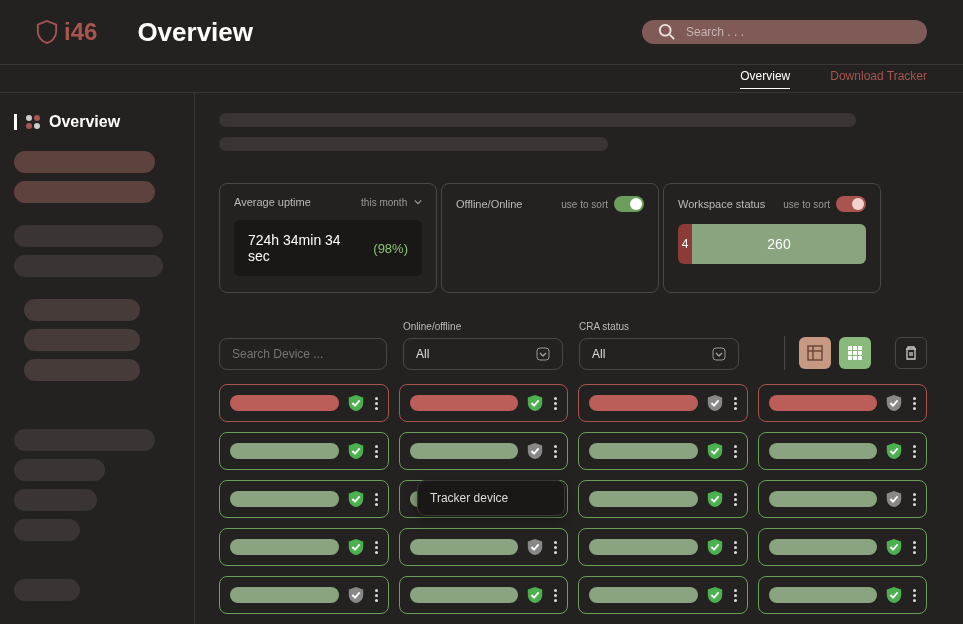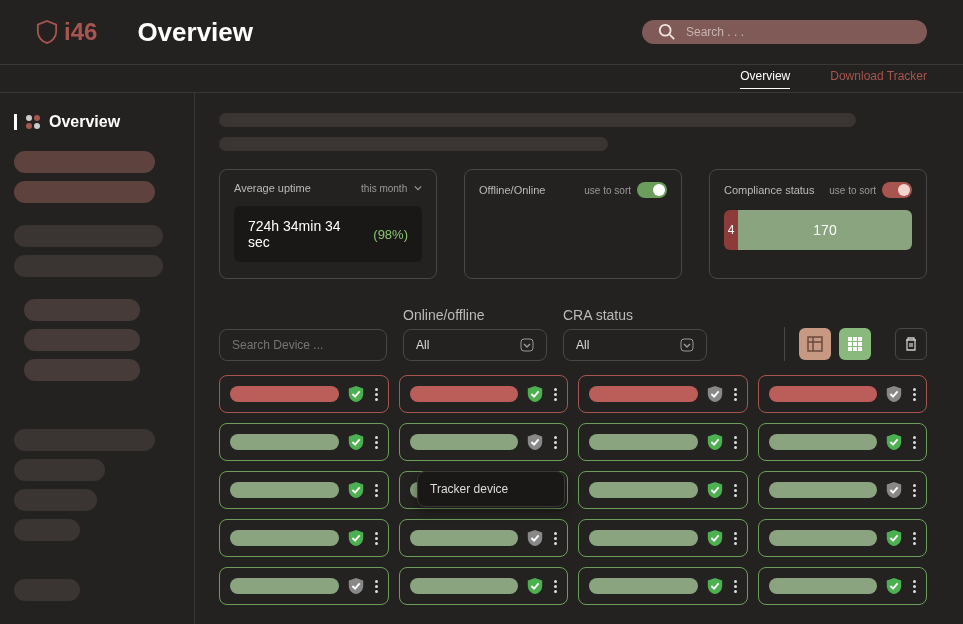--- a/index.html
+++ b/index.html
@@ -27,21 +27,21 @@
 .side-heading-text { font-weight: 700; font-size: 16px; color: #fff; }
 .side-pill { border-radius: 14px; height: 22px; }
 .side-group { display: flex; flex-direction: column; gap: 8px; margin-top: 14px; }
 .pill-1 { background: #5d423e; }
 .pill-2 { background: #3a3533; }
 .pill-3 { background: #463b38; }
 
 .content { flex: 1; padding: 20px 36px 0 24px; overflow: hidden; }
 .header-pill { border-radius: 14px; height: 14px; margin-bottom: 10px; }
 
-.cards-row { display: flex; gap: 27px; margin-top: 18px; }
+.cards-row { display: flex; gap: 4px; margin-top: 32px; }
 .card { border: 1px solid #4a4744; border-radius: 8px; padding: 12px 14px 16px; flex-shrink: 0; }
 .card-title { font-size: 11px; color: #bbb; }
 .card-sub { font-size: 10px; color: #999; }
 .card-head { display: flex; justify-content: space-between; align-items: center; margin-bottom: 12px; }
 .card-uptime { width: 218px; }
 .uptime-body { background: #1a1816; border-radius: 6px; padding: 12px 14px; display: flex; align-items: center; gap: 10px; }
 .uptime-val { color: #fff; font-size: 14px; }
 .uptime-pct { color: #8bc473; font-size: 13px; }
 .card-split { width: 218px; }
 .split-body { display: flex; height: 40px; border-radius: 6px; overflow: hidden; }
@@ -49,24 +49,24 @@
 .split-green { background: #89a47e; color: #fff; display: flex; align-items: center; justify-content: center; font-size: 14px; flex: 1; }
 .toggle { width: 30px; height: 16px; border-radius: 10px; position: relative; }
 .toggle::after { content:""; position:absolute; width:12px; height:12px; border-radius:50%; top:2px; right:2px; background:#fff; }
 .toggle.green { background:#6a9e5a; }
 .toggle.red { background:#a8544f; }
 .toggle.red::after { background:#f2d4cf; }
 .chev-down { margin-left:4px; }
 
 .filters-row { display:flex; gap:16px; margin-top:28px; align-items:flex-end; }
 .filter-col { display:flex; flex-direction:column; gap:6px; }
-.filter-label { font-size:14px; color:#bbb; }
+.filter-label { font-size:10px; color:#bbb; }
 .dev-search { width:168px; height:32px; border:1px solid #4a4744; border-radius:8px; background:transparent; display:flex; align-items:center; padding:8px 12px; gap:8px; }
 .dev-search input { background:transparent; border:none; outline:none; color:#bbb; font-size:12px; flex:1; }
-.dropdown { width:144px; height:32px; border:1px solid #4a4744; border-radius:8px; display:flex; align-items:center; justify-content:space-between; padding:0 12px; font-size:12px; color:#ddd; }
+.dropdown { width:160px; height:32px; border:1px solid #4a4744; border-radius:8px; display:flex; align-items:center; justify-content:space-between; padding:0 12px; font-size:12px; color:#ddd; }
 .view-btns { display:flex; gap:8px; margin-left:auto; align-items:center; position:relative; }
 .sep { width:1px; height:34px; background:#4a4744; margin-right:6px; }
 .icon-btn { width:32px; height:32px; border-radius:6px; display:flex; align-items:center; justify-content:center; border:1px solid transparent; }
 .icon-btn.peach { background:#c79882; }
 .icon-btn.green { background:#89b97c; }
 .icon-btn.outline { border:1px solid #4a4744; }
 
 .grid { display:grid; grid-template-columns:repeat(4, 1fr); gap:10px; margin-top:14px; position:relative; }
 .dev-card { border:1px solid #4a4744; border-radius:8px; height:38px; display:flex; align-items:center; padding:0 8px 0 10px; gap:8px; }
 .dev-card.red-border { border-color:#a8544f; }
@@ -165,29 +165,29 @@
           <span class="card-title">Offline/Online</span>
           <span style="display:flex;align-items:center;gap:6px">
             <span class="card-sub">use to sort</span>
             <div class="toggle green"></div>
           </span>
         </div>
       </div>
 
       <div class="card card-split">
         <div class="card-head">
-          <span class="card-title">Compliance status</span>
+          <span class="card-title">Workspace status</span>
           <span style="display:flex;align-items:center;gap:6px">
             <span class="card-sub">use to sort</span>
             <div class="toggle red"></div>
           </span>
         </div>
         <div class="split-body">
           <div class="split-red" style="width:14px;font-size:12px">4</div>
-          <div class="split-green">170</div>
+          <div class="split-green">260</div>
         </div>
       </div>
     </div>
 
     <div class="filters-row">
       <div class="dev-search">
         <input type="text" placeholder="Search Device ..." style="">
         <svg width="16" height="16" viewBox="0 0 20 20">
             <circle cx="8" cy="8" r="6" fill="none" stroke="#999" stroke-width="2"></circle>
             <line x1="13" y1="13" x2="18" y2="18" stroke="#999" stroke-width="2"></line>

